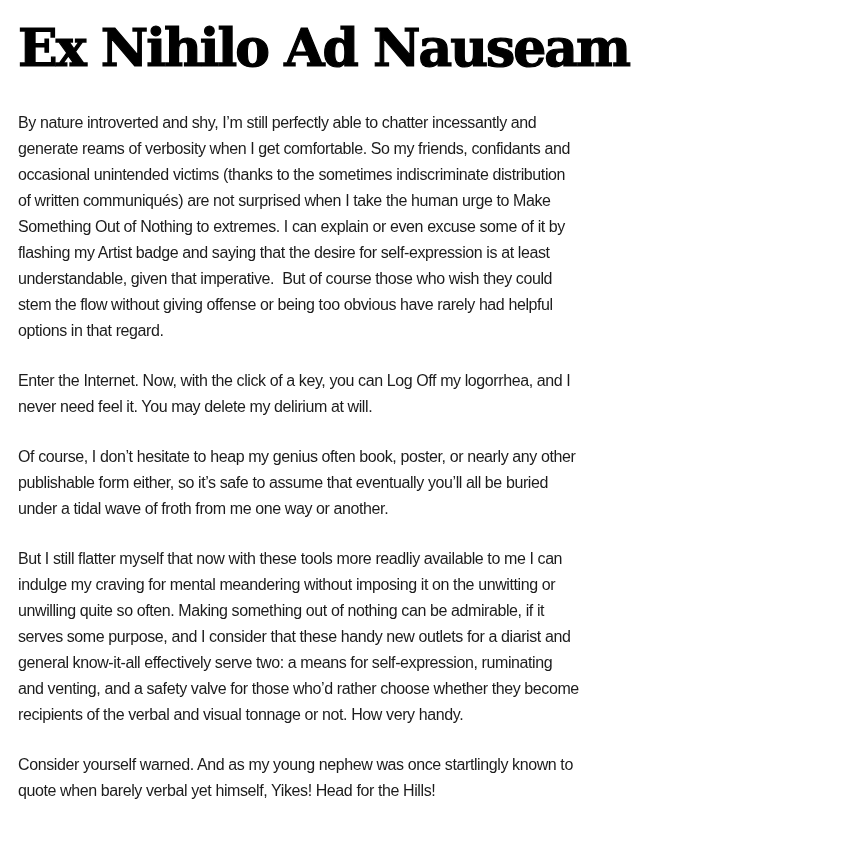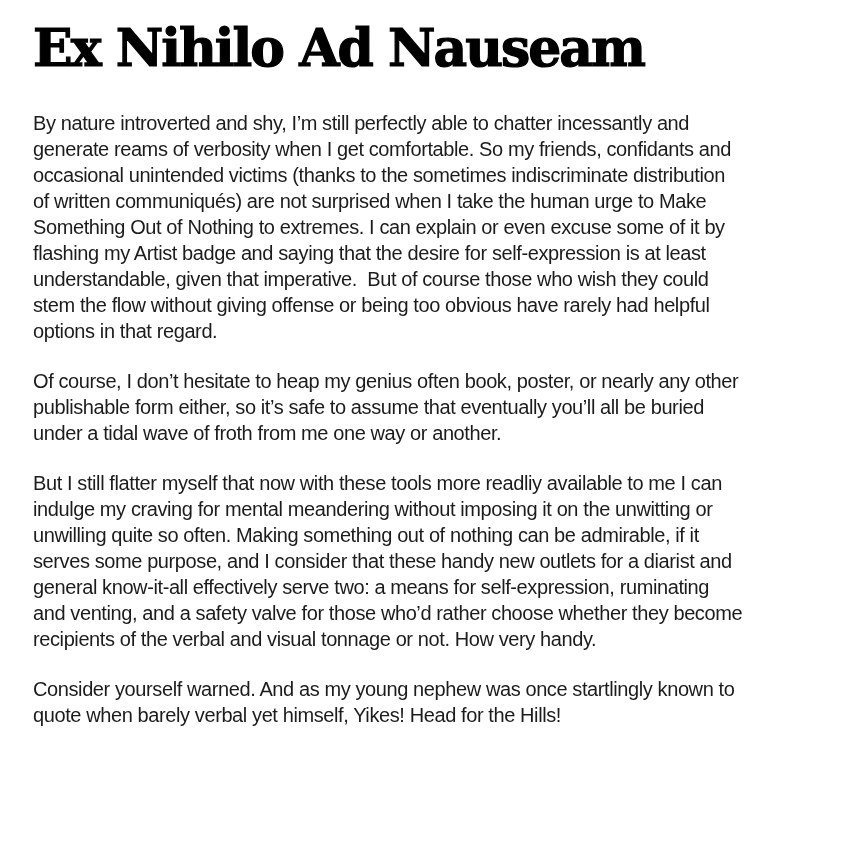--- a/index.html
+++ b/index.html
@@ -7,38 +7,38 @@
     padding: 0;
     background: #ffffff;
     width: 848px;
     height: 853px;
     overflow: hidden;
   }
   .page {
     box-sizing: border-box;
     width: 728px;
     height: 853px;
-    padding: 16px 20px 0 33px;
+    padding: 16px 20px 0 18px;
     background: #ffffff;
   }
   .page-title {
     margin: 0 0 30px 0;
     font-family: "DejaVu Serif", serif;
     font-weight: 900;
     font-size: 52px;
     line-height: 64px;
     letter-spacing: -2px;
     color: #000000;
     -webkit-text-stroke: 1.2px #000000;
     white-space: nowrap;
   }
   .body-text p {
     margin: 0 0 24px 0;
     font-family: "Liberation Sans", sans-serif;
-    font-size: 20px;
+    font-size: 16px;
     line-height: 26px;
     letter-spacing: -0.4px;
     color: #1c1c1c;
     white-space: pre;
   }
   .body-text p:last-child {
     margin-bottom: 6px;
   }
 </style>
 </head>
@@ -50,20 +50,22 @@
   <div class="body-text">
     <p>By nature introverted and shy, I’m still perfectly able to chatter incessantly and
 generate reams of verbosity when I get comfortable. So my friends, confidants and
 occasional unintended victims (thanks to the sometimes indiscriminate distribution
 of written communiqués) are not surprised when I take the human urge to Make
 Something Out of Nothing to extremes. I can explain or even excuse some of it by
 flashing my Artist badge and saying that the desire for self-expression is at least
 understandable, given that imperative.  But of course those who wish they could
 stem the flow without giving offense or being too obvious have rarely had helpful
 options in that regard.</p>
+    <p>Enter the Internet. Now, with the click of a key, you can Log Off my logorrhea, and I
+never need feel it. You may delete my delirium at will.</p>
     <p>Of course, I don’t hesitate to heap my genius often book, poster, or nearly any other
 publishable form either, so it’s safe to assume that eventually you’ll all be buried
 under a tidal wave of froth from me one way or another.</p>
     <p>But I still flatter myself that now with these tools more readliy available to me I can
 indulge my craving for mental meandering without imposing it on the unwitting or
 unwilling quite so often. Making something out of nothing can be admirable, if it
 serves some purpose, and I consider that these handy new outlets for a diarist and
 general know-it-all effectively serve two: a means for self-expression, ruminating
 and venting, and a safety valve for those who’d rather choose whether they become
 recipients of the verbal and visual tonnage or not. How very handy.</p>

